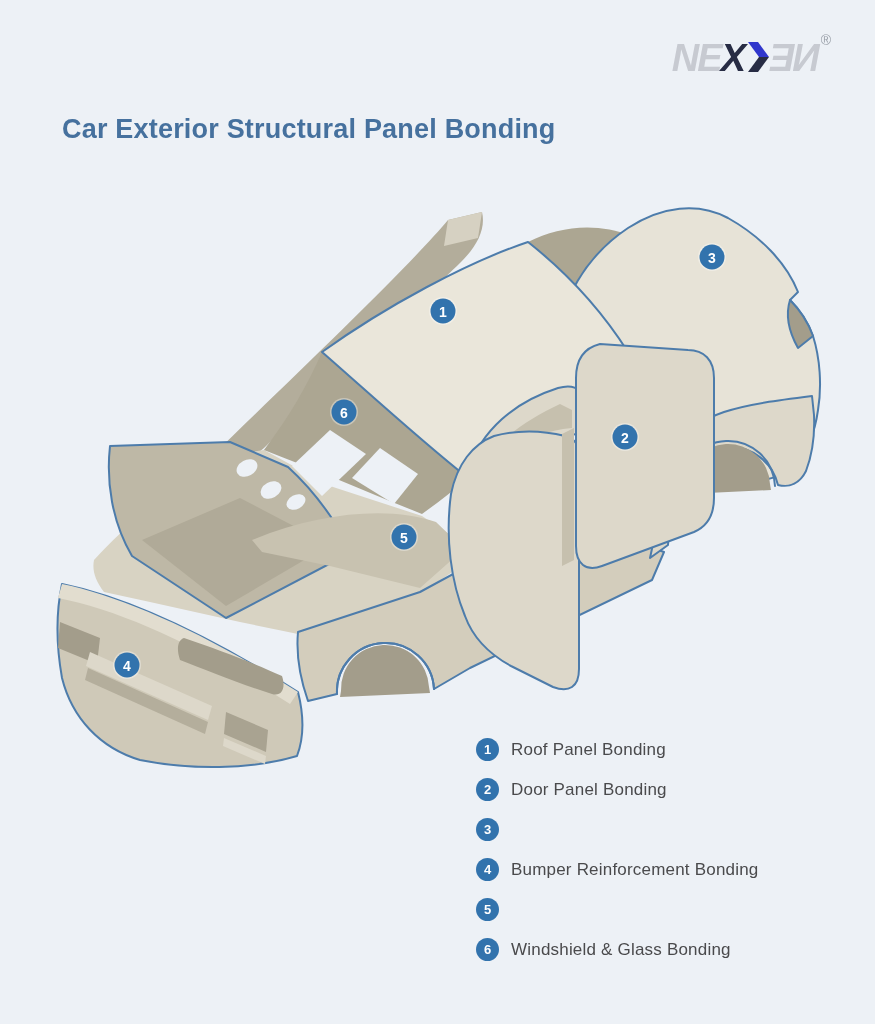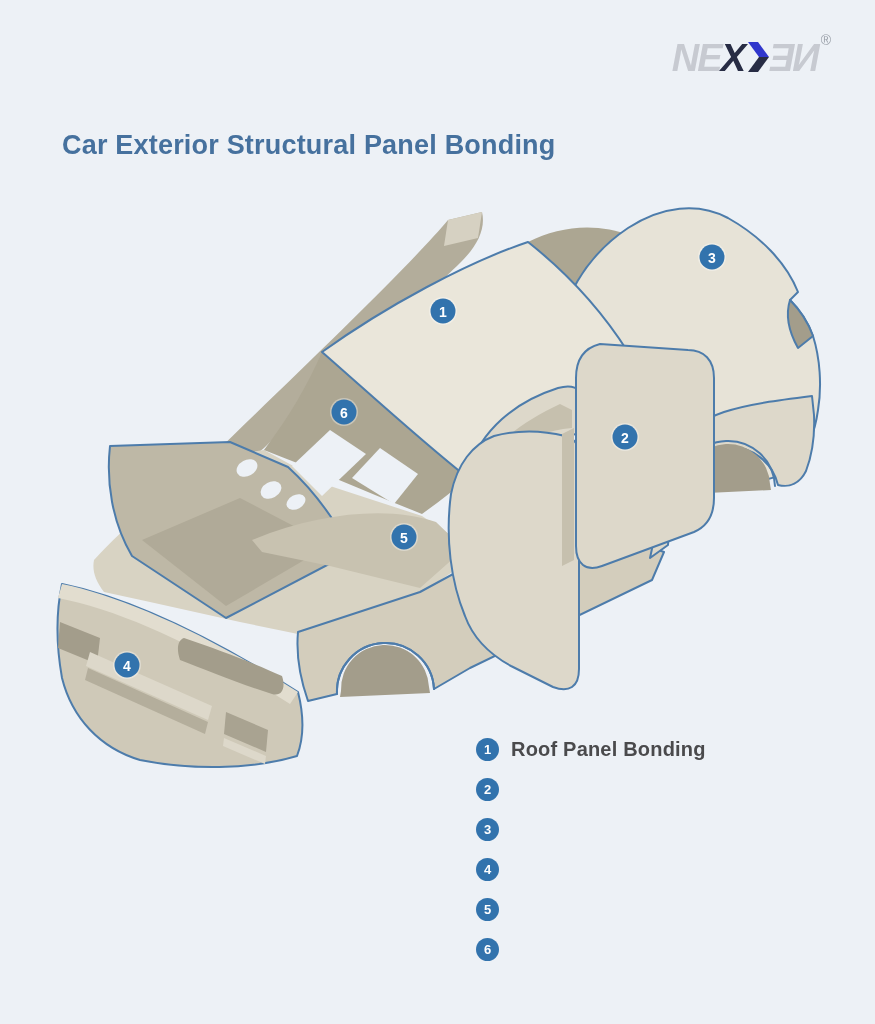--- a/index.html
+++ b/index.html
@@ -14,21 +14,21 @@
   .logo{position:absolute;top:38px;right:44px;display:flex;align-items:flex-start;}
   .logo-word{display:flex;align-items:center;}
   .logo-seg{font-size:38px;line-height:40px;font-weight:700;font-style:italic;letter-spacing:-2px;}
   .seg-gray{color:#c7cad1;}
   .seg-navy{color:#272c44;}
   .logo-chevron{margin:2px -1px 0 0px;}
   .logo-reg{font-size:14px;color:#9aa0a9;font-style:normal;margin:-6px 0 0 3px;font-weight:400;}
 
   
   .title{
-    position:absolute;left:62px;top:112px;
+    position:absolute;left:62px;top:96px;
     font-size:27px;font-weight:700;color:#46719e;letter-spacing:.2px;
   }
 
   
   .car-wrap{position:absolute;inset:0;}
   svg.car{position:absolute;left:0;top:0;}
 
   
   .marker{
     position:absolute;width:25px;height:25px;border-radius:50%;
@@ -45,21 +45,21 @@
     list-style:none;margin:0;padding:0;
     display:flex;flex-direction:column;gap:17px;
   }
   .legend li{display:flex;align-items:center;height:23px;}
   .legend .num{
     flex:0 0 23px;width:23px;height:23px;border-radius:50%;
     background:#3273ad;color:#fff;font-size:13px;font-weight:700;
     display:flex;align-items:center;justify-content:center;
   }
   .legend .lbl{
-    margin-left:12px;font-size:20px;font-weight:700;color:#4a4a4c;letter-spacing:.2px;
+    margin-left:12px;font-size:17px;font-weight:400;color:#4a4a4c;letter-spacing:.2px;
     white-space:nowrap;
   }
 </style>
 </head>
 <body>
 
 <div class="page">
 
   <div class="logo">
     <div class="logo-word">
@@ -179,28 +179,31 @@
       </div>
   </div>
 
   <ul class="legend">
     <li>
       <span class="num">1</span>
       <span class="lbl">Roof Panel Bonding</span>
     </li>
     <li>
       <span class="num">2</span>
+      <span class="lbl">Door Panel Bonding</span>
     </li>
     <li>
       <span class="num">3</span>
     </li>
     <li>
       <span class="num">4</span>
+      <span class="lbl">Bumper Reinforcement Bonding</span>
     </li>
     <li>
       <span class="num">5</span>
     </li>
     <li>
       <span class="num">6</span>
+      <span class="lbl">Windshield &amp; Glass Bonding</span>
     </li>
   </ul>
 
 </div>
 
 </body></html>

